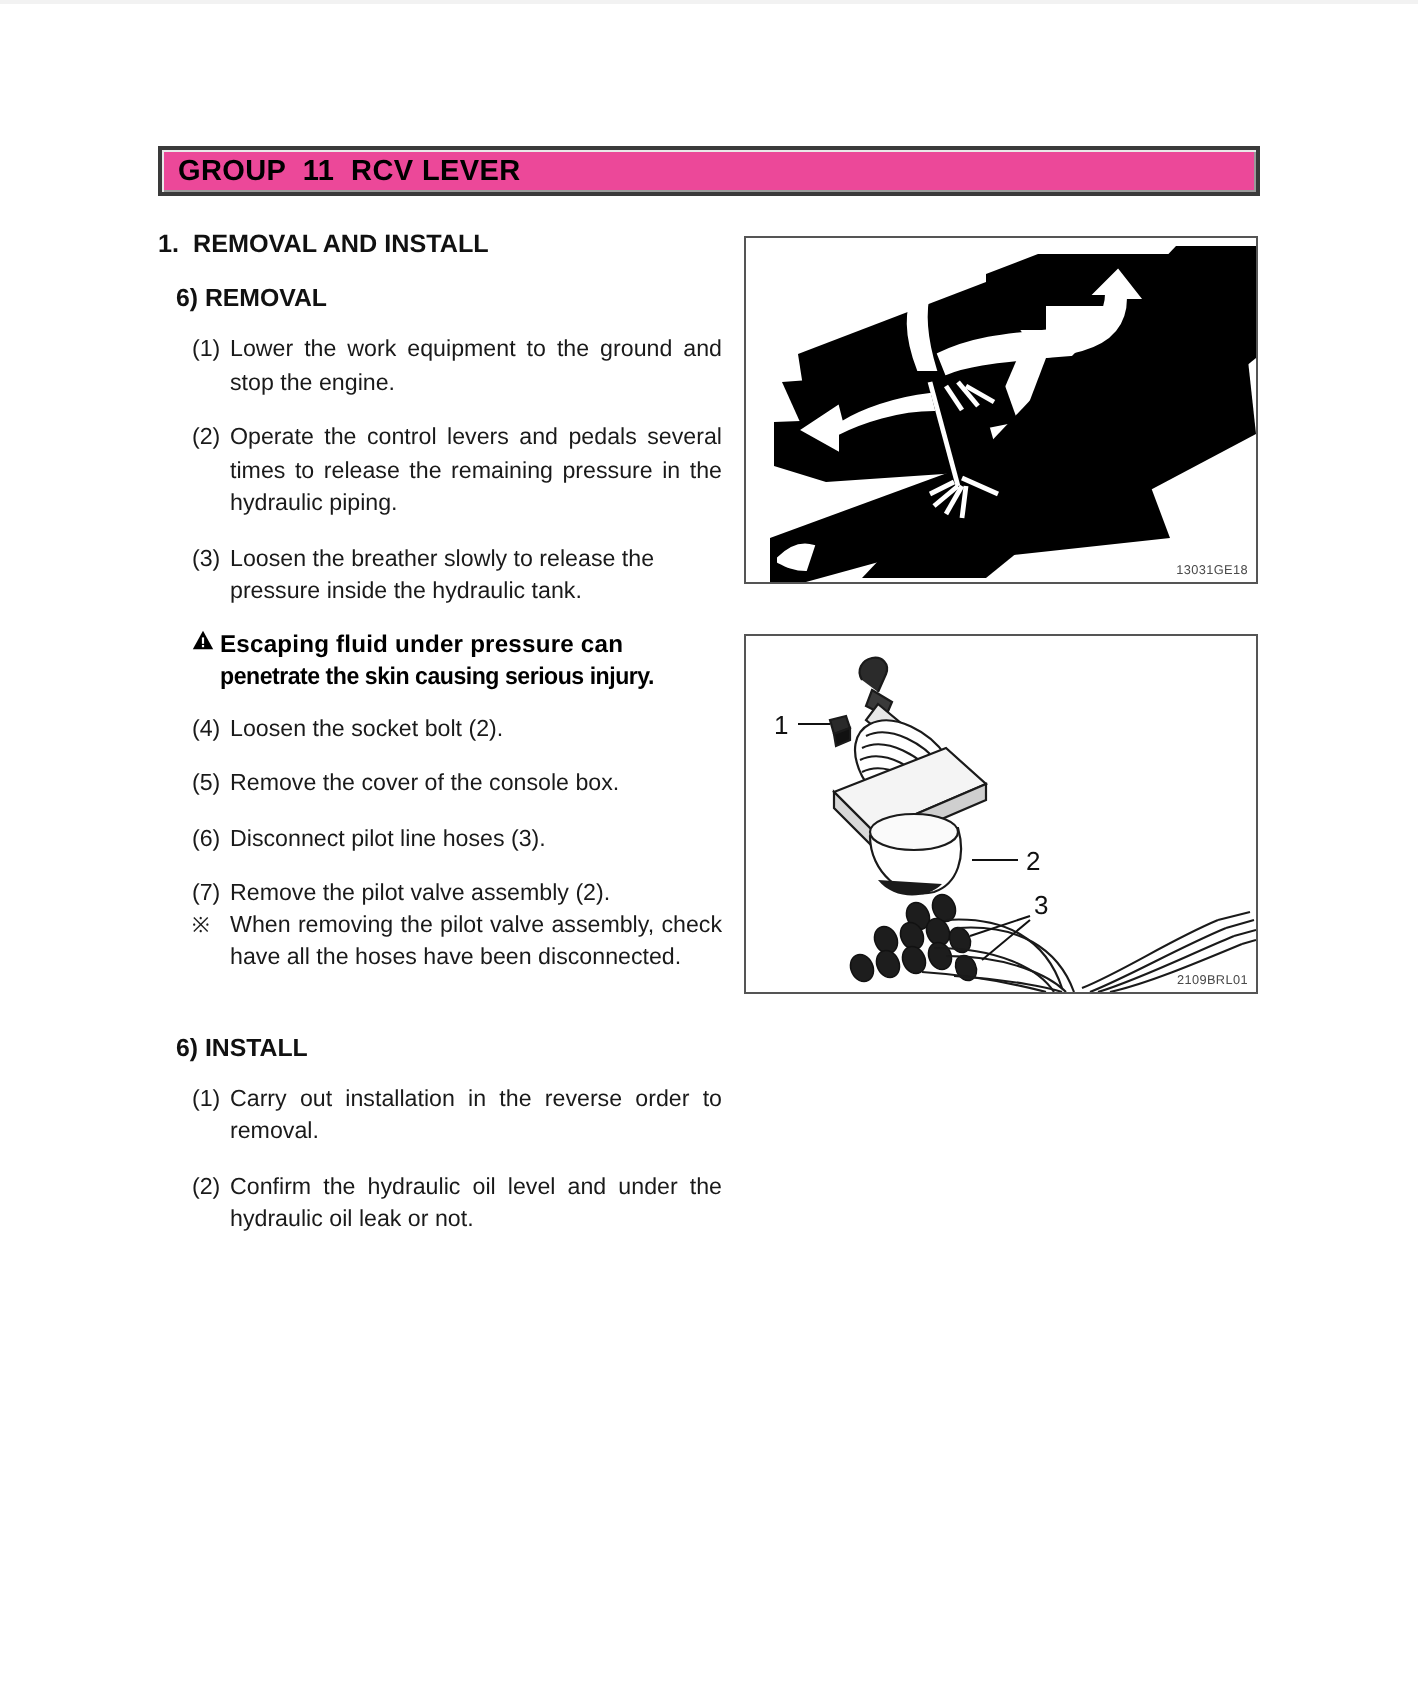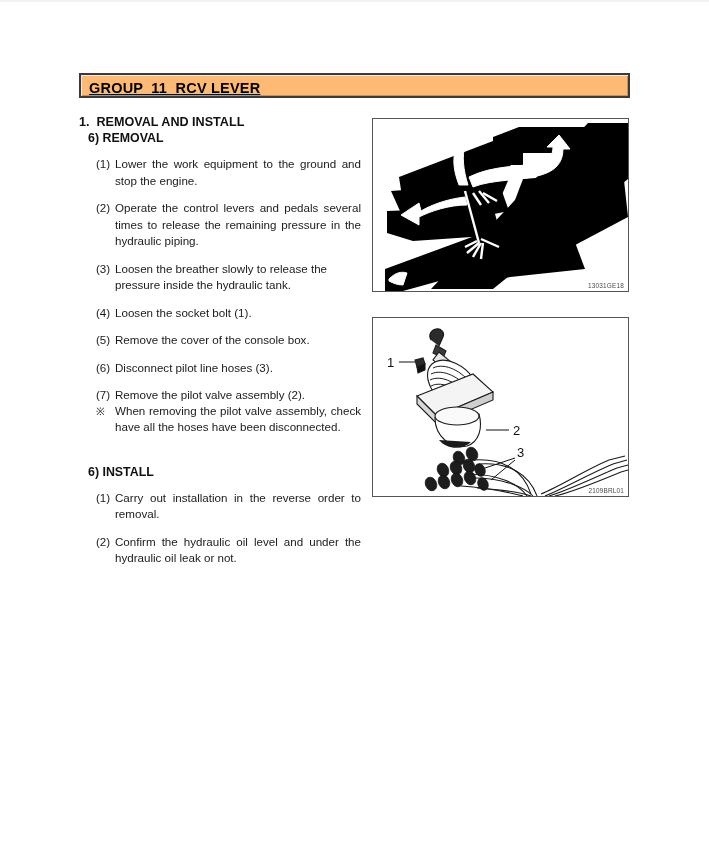--- a/index.html
+++ b/index.html
@@ -28,27 +28,26 @@
     background: #f2f2f2;
   }
 
   
   .group-header {
     position: absolute;
     left: 79px;
     top: 73px;
     width: 551px;
     height: 25px;
-    background: #fdba74;
+    background: #ec4899;
     border: 2px solid #3a3a3a;
     box-sizing: border-box;
     box-shadow: inset 1px 1px 0 #e9e9e9, inset -1px -1px 0 #9a9a9a;
     display: flex;
-    align-items: flex-end;
-    text-decoration: underline;
+    align-items: center;
   }
   .group-header-text {
     font-size: 14.5px;
     font-weight: bold;
     letter-spacing: 0.2px;
     color: #000000;
     padding-left: 8px;
     white-space: pre;
   }
 
@@ -57,21 +56,21 @@
     position: absolute;
     left: 79px;
     top: 115px;
     width: 282px;
   }
 
   .h1-line {
     font-size: 12.6px;
     font-weight: bold;
     color: #111;
-    margin: 0 0 2px 0;
+    margin: 0 0 13px 0;
     white-space: pre;
   }
   .h2-line {
     font-size: 12.4px;
     font-weight: bold;
     color: #111;
     margin: 0 0 11px 0;
     padding-left: 9px;
     white-space: pre;
   }
@@ -212,24 +211,37 @@
     <div class="step">
       <span class="step-marker">(2)</span>
       <span class="step-body">Operate the control levers and pedals several times to release the remaining pressure in the hydraulic piping.</span>
     </div>
 
     <div class="step">
       <span class="step-marker">(3)</span>
       <span class="step-body nojust">Loosen the breather slowly to release the pressure inside the hydraulic tank.</span>
     </div>
 
+    <div class="warning">
+      <span class="warning-icon">
+        <svg width="11" height="10" viewBox="0 0 11 10" aria-hidden="true">
+          <polygon points="5.5,0.4 10.6,9.6 0.4,9.6" fill="#000"></polygon>
+          <rect x="4.95" y="3.7" width="1.1" height="3.2" fill="#fff"></rect>
+          <rect x="4.95" y="7.5" width="1.1" height="1.1" fill="#fff"></rect>
+        </svg>
+      </span>
+      <span class="warning-body">
+        <span>Escaping fluid under pressure can</span>
+        <span class="w2">penetrate the skin causing serious injury.</span>
+      </span>
+    </div>
 
     <div class="step">
       <span class="step-marker">(4)</span>
-      <span class="step-body nojust">Loosen the socket bolt (1).</span>
+      <span class="step-body nojust">Loosen the socket bolt (2).</span>
     </div>
 
     <div class="step">
       <span class="step-marker">(5)</span>
       <span class="step-body nojust">Remove the cover of the console box.</span>
     </div>
 
     <div class="step">
       <span class="step-marker">(6)</span>
       <span class="step-body nojust">Disconnect pilot line hoses (3).</span>

